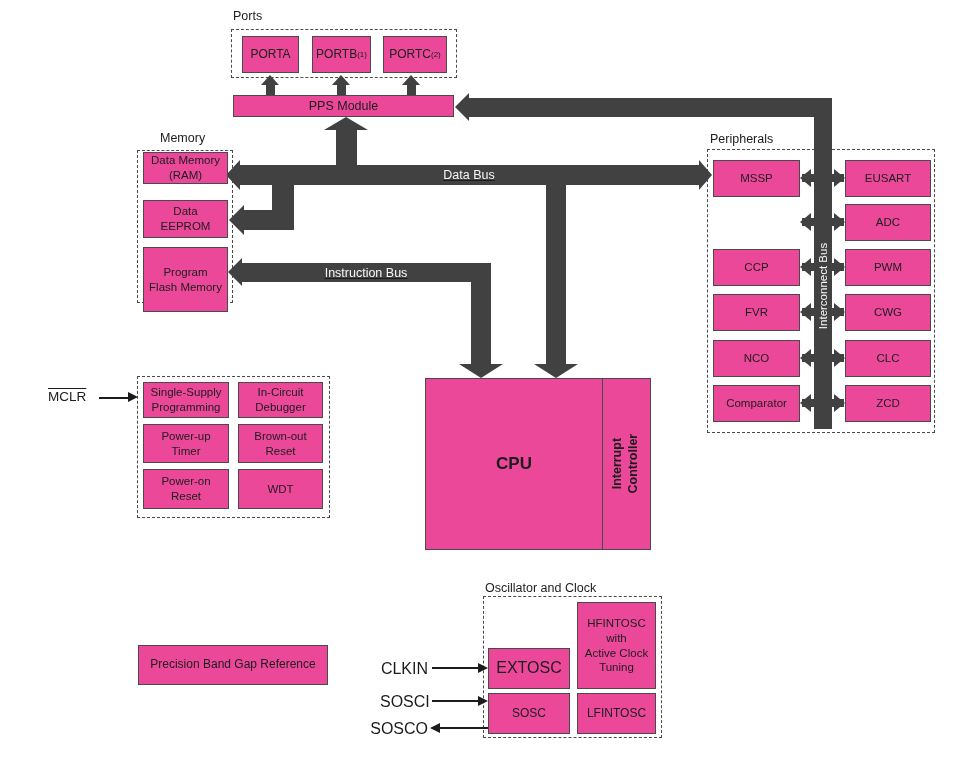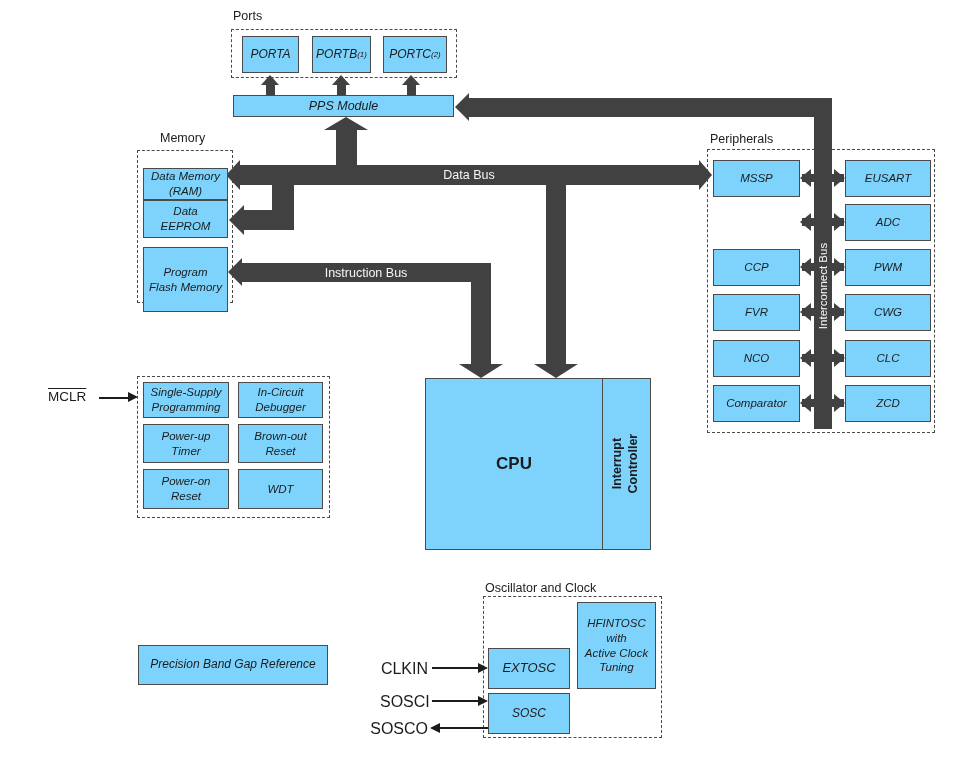--- a/index.html
+++ b/index.html
@@ -5,28 +5,28 @@
   * { margin:0; padding:0; box-sizing:border-box; }
   html,body { background:#ffffff; }
   .stage {
     position:relative; width:976px; height:766px; background:#fff;
     font-family:"Liberation Sans", sans-serif; color:var(--ink); overflow:hidden;
   }
   :root {
     --bus:#414141; --ink:#1c1c1e; --border:#4a4a4a; --bus_text:#f7f7f7;
   }
   .box {
-    position:absolute; background:#7dd3fc; border:1.4px solid var(--border);
+    position:absolute; background:#ec4899; border:1.4px solid var(--border);
     display:flex; align-items:center; justify-content:center; text-align:center;
-    font-size:11.5px; line-height:1.3; white-space:pre-line; color:var(--ink); z-index:3;font-style:italic;
+    font-size:11.5px; line-height:1.3; white-space:pre-line; color:var(--ink); z-index:3;
   }
   .dashedbox { position:absolute; border:1.5px dashed var(--border); z-index:1; }
   .seclabel { position:absolute; font-size:12.5px; color:var(--ink); white-space:pre-line; z-index:4; }
   .pinlabel { position:absolute; font-size:16px; color:var(--ink); z-index:4; }
-  .bar { position:absolute; background:var(--bus); z-index:2; }
+  .bar { position:absolute; background:var(--bus); z-index:2;text-decoration:underline; }
   .busflex { display:flex; align-items:center; justify-content:center; }
   .buslabel { color:var(--bus_text); font-size:12.5px; white-space:nowrap; }
   .tri { position:absolute; width:0; height:0; border-style:solid; z-index:2; }
   .tri-l { border-color:transparent var(--bus) transparent transparent; }
   .tri-r { border-color:transparent transparent transparent var(--bus); }
   .tri-u { border-color:transparent transparent var(--bus) transparent; }
   .tri-d { border-color:var(--bus) transparent transparent transparent; }
   .tri-r.ink { border-left-color:var(--ink); }
   .tri-l.ink { border-right-color:var(--ink); }
   .tline { position:absolute; height:2px; background:var(--ink); z-index:2; }
@@ -55,21 +55,21 @@
   <div class="tri tri-u" style="left:402px;top:75px;border-width:0 9.5px 10px 9.5px"></div>
 
   <div class="bar" style="left:336px;top:129px;width:21px;height:37px"></div>
   <div class="tri tri-u" style="left:324px;top:117px;border-width:0 22.5px 13px 22.5px"></div>
 
   <div class="bar" style="left:468px;top:98px;width:364px;height:19px"></div>
   <div class="tri tri-l" style="left:455px;top:93px;border-width:14.5px 14px 14.5px 0"></div>
 
   <div class="seclabel" style="left:160px;top:131px">Memory</div>
   <div class="dashedbox" style="left:137px;top:150px;width:96px;height:153px"></div>
-  <div class="box" style="left:143px;top:168px;width:85px;height:32px">Data Memory
+  <div class="box" style="left:143px;top:152px;width:85px;height:32px">Data Memory
 (RAM)</div>
   <div class="box" style="left:143px;top:200px;width:85px;height:38px">Data
 EEPROM</div>
   <div class="box" style="left:143px;top:247px;width:85px;height:65px">Program
 Flash Memory</div>
 
   <div class="bar busflex" style="left:239px;top:165px;width:460px;height:20px">
     <span class="buslabel">Data Bus</span>
   </div>
   <div class="tri tri-l" style="left:226px;top:160px;border-width:15px 14px 15px 0"></div>
@@ -150,26 +150,27 @@
   <div class="box" style="left:143px;top:424px;width:86px;height:39px">Power-up
 Timer</div>
   <div class="box" style="left:238px;top:424px;width:85px;height:39px">Brown-out
 Reset</div>
   <div class="box" style="left:143px;top:469px;width:86px;height:40px">Power-on
 Reset</div>
   <div class="box" style="left:238px;top:469px;width:85px;height:40px">WDT</div>
 
   <div class="seclabel" style="left:485px;top:581px">Oscillator and Clock</div>
   <div class="dashedbox" style="left:483px;top:596px;width:179px;height:142px"></div>
-  <div class="box" style="left:488px;top:648px;width:82px;height:41px;font-size:13px">EXTOSC</div>
+  <div class="box" style="left:488px;top:648px;width:82px;height:41px;font-size:16px">EXTOSC</div>
   <div class="box" style="left:577px;top:602px;width:79px;height:87px">HFINTOSC
 with
 Active Clock
 Tuning</div>
   <div class="box" style="left:488px;top:693px;width:82px;height:41px;font-size:12px">SOSC</div>
+  <div class="box" style="left:577px;top:693px;width:79px;height:41px;font-size:12px">LFINTOSC</div>
 
   <div class="pinlabel" style="left:380px;top:660px;width:48px;text-align:right">CLKIN</div>
   <div class="tline" style="left:432px;top:667px;width:48px"></div>
   <div class="tri tri-r ink" style="left:478px;top:663px;border-width:5.5px 0 5.5px 10px"></div>
 
   <div class="pinlabel" style="left:380px;top:693px;width:48px;text-align:right">SOSCI</div>
   <div class="tline" style="left:432px;top:700px;width:48px"></div>
   <div class="tri tri-r ink" style="left:478px;top:696px;border-width:5.5px 0 5.5px 10px"></div>
 
   <div class="pinlabel" style="left:370px;top:720px;width:58px;text-align:right">SOSCO</div>

